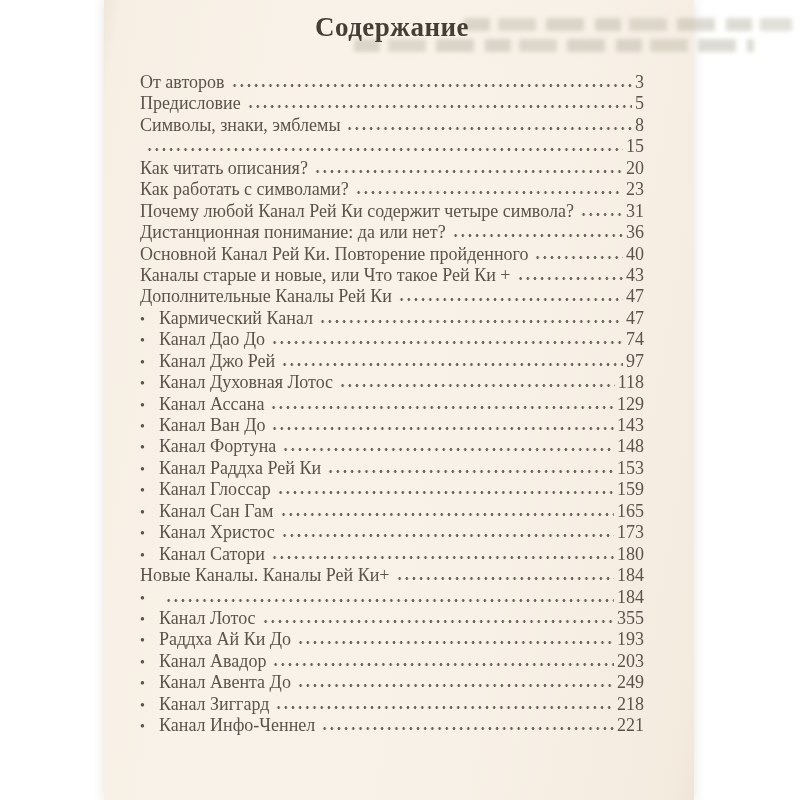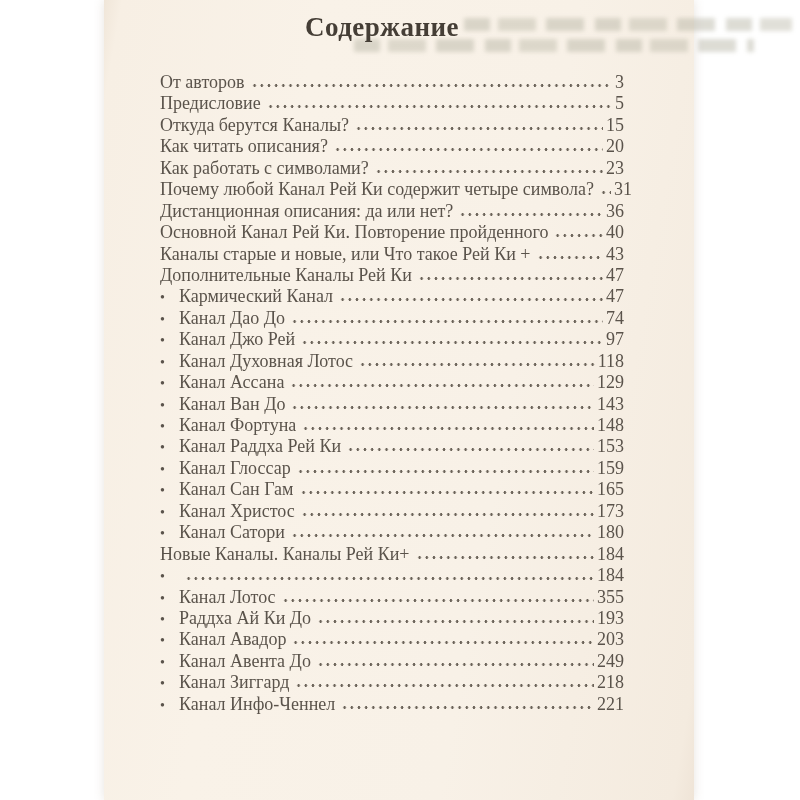--- a/index.html
+++ b/index.html
@@ -18,21 +18,21 @@
     position: absolute;
     left: 104px;
     top: 0;
     width: 590px;
     height: 800px;
     background:
       linear-gradient(100deg, #f0e6d9 0%, #f7efe4 2.5%, #f9f2e8 30%, #f8f1e7 65%, #f4ebdf 97%, #efe4d7 100%),
       #f8f1e7;
     box-shadow: 0 0 10px rgba(120,100,80,0.18);
     box-sizing: border-box;
-    padding: 12px 70px 0 36px;
+    padding: 12px 50px 0 36px;
   }
   
   .bleed {
     position: absolute;
     height: 13px;
     filter: blur(2.2px);
     opacity: 0.45;
     background: repeating-linear-gradient(90deg,
       #b4b2a2 0px, #b4b2a2 26px, rgba(0,0,0,0) 26px, rgba(0,0,0,0) 34px,
       #bcb9a9 34px, #bcb9a9 72px, rgba(0,0,0,0) 72px, rgba(0,0,0,0) 82px,
@@ -45,21 +45,20 @@
     position: relative;
     text-align: center;
     font-size: 27px;
     line-height: 30px;
     font-weight: bold;
     letter-spacing: 0.5px;
     color: #453e36;
   }
   .toc-list {
     margin-top: 30px;
-    margin-left: 20px;
   }
   .toc-row {
     display: flex;
     align-items: baseline;
     height: 21.45px;
     font-size: 18px;
     color: #5a534b;
     white-space: nowrap;
   }
   .toc-row .bullet {
@@ -103,25 +102,30 @@
     <span class="page-num">3</span>
   </div>
 
   <div class="toc-row">
 
     <span class="label">Предисловие</span>
     <span class="leader"></span>
     <span class="page-num">5</span>
   </div>
 
-
-
-  <div class="toc-row">
-
-    <span class="label">Откуда берутся Каналы?</span>
+  <div class="toc-row">
+
+    <span class="label">Символы, знаки, эмблемы</span>
+    <span class="leader"></span>
+    <span class="page-num">8</span>
+  </div>
+
+
+  <div class="toc-row">
+
     <span class="leader"></span>
     <span class="page-num">15</span>
   </div>
 
   <div class="toc-row">
 
     <span class="label">Как читать описания?</span>
     <span class="leader"></span>
     <span class="page-num">20</span>
   </div>
@@ -136,21 +140,21 @@
 
   <div class="toc-row">
 
     <span class="label">Почему любой Канал Рей Ки содержит четыре символа?</span>
     <span class="leader"></span>
     <span class="page-num">31</span>
   </div>
 
   <div class="toc-row">
 
-    <span class="label">Дистанционная описания: да или нет?</span>
+    <span class="label">Дистанционная понимание: да или нет?</span>
     <span class="leader"></span>
     <span class="page-num">36</span>
   </div>
 
   <div class="toc-row">
 
     <span class="label">Основной Канал Рей Ки. Повторение пройденного</span>
     <span class="leader"></span>
     <span class="page-num">40</span>
   </div>

